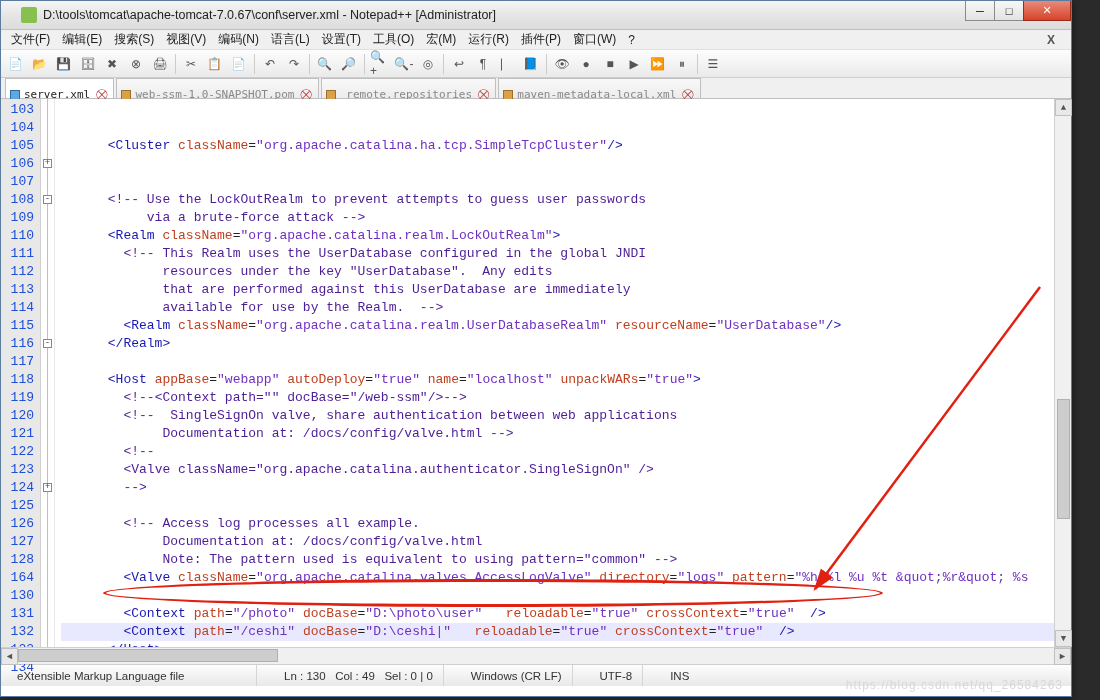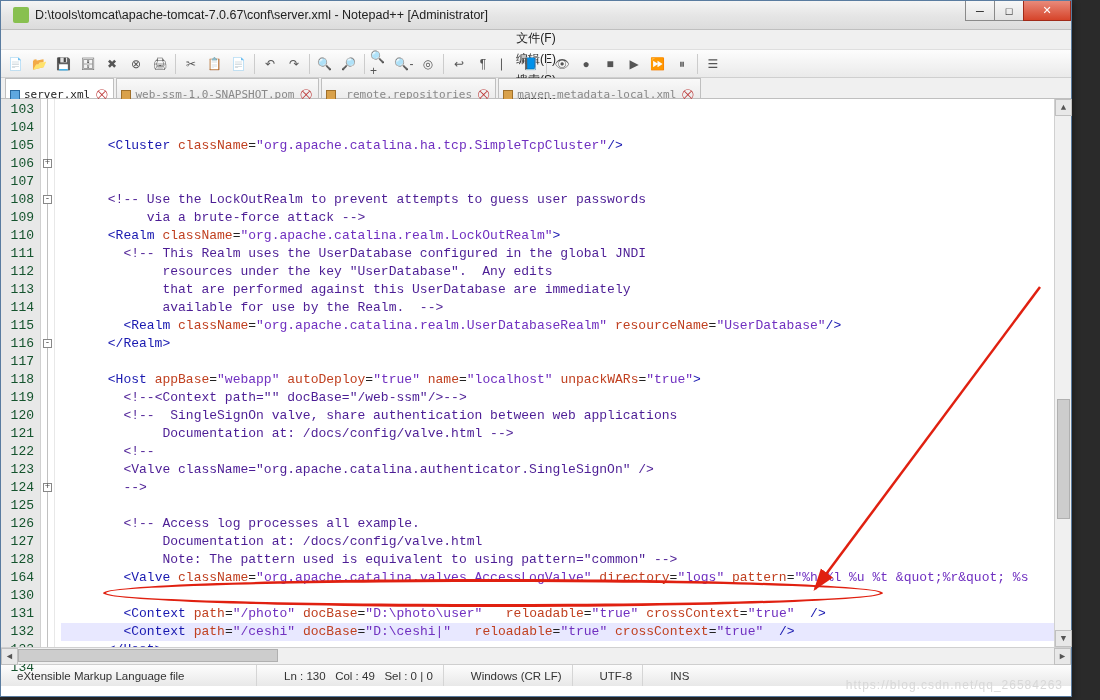--- a/index.html
+++ b/index.html
@@ -1,38 +1,38 @@
 <!DOCTYPE html>
 <html><head>
 <meta charset="utf-8">
 <style>
 * { margin:0; padding:0; box-sizing:border-box; }
 html,body { width:1100px; height:700px; font-family:"Segoe UI",Tahoma,sans-serif; font-size:12px; background:#2a2a2a; overflow:hidden;}
 .window { position:absolute; left:0; top:0; width:1072px; height:697px; background:#fff; border:1px solid #5a7ca0; box-shadow:2px 2px 6px rgba(0,0,0,.3);}
-.titlebar { height:29px; background:linear-gradient(#f5f5f5,#e6e6e6,#dcdcdc); display:flex; align-items:center; padding-left:12px; border-bottom:1px solid #bfbfbf; position:relative;}
+.titlebar { height:29px; background:linear-gradient(#f5f5f5,#e6e6e6,#dcdcdc); display:flex; align-items:center; padding-left:20px; border-bottom:1px solid #bfbfbf; position:relative;}
 .titlebar .icon { width:16px; height:16px; margin-right:6px; background:#88c050; border-radius:2px; position:relative;}
 .titlebar .ttl { flex:1; color:#222; font-size:12.5px; }
 .winbtns { display:flex; position:absolute; right:0; top:0; height:20px;}
 .winbtn { width:30px; height:20px; border:1px solid #8a8a8a; border-top:none; display:flex; align-items:center; justify-content:center; font-size:11px; background:linear-gradient(#f7f7f7,#e3e3e3);}
 .winbtn.min,.winbtn.max{margin-right:-1px;}
 .winbtn.close { width:48px; background:linear-gradient(#e98a7a,#d6442a); color:#fff; border-color:#a02a18; border-top-right-radius:0;}
-.menubar { height:20px; background:#f0f0f0; display:flex; align-items:center; padding:0 6px; gap:4px; font-size:12px; color:#222; border-bottom:1px solid #dfdfdf;flex-direction:column;}
+.menubar { height:20px; background:#f0f0f0; display:flex; align-items:center; padding:0 6px; gap:4px; font-size:12px; color:#222; border-bottom:1px solid #dfdfdf;}
 .menubar span { padding:0 4px; }
 .menubar .x { margin-left:auto; padding:0 10px; color:#555; font-weight:bold;}
 .toolbar { height:28px; background:linear-gradient(#fdfdfd,#eaeaea); border-bottom:1px solid #cfcfcf; display:flex; align-items:center; padding:0 4px; gap:2px;}
 .tbtn { width:22px; height:22px; border:1px solid transparent; border-radius:2px; display:flex; align-items:center; justify-content:center; font-size:12px; color:#555;}
 .tsep{width:1px;height:20px;background:#ccc;margin:0 2px;}
 .tabs { height:21px; background:#f0f0f0; display:flex; align-items:flex-end; padding-left:4px; border-bottom:1px solid #bfbfbf;}
 .tab { height:20px; background:linear-gradient(#f9f9f9,#ececec); border:1px solid #bfbfbf; border-bottom:none; display:flex; align-items:center; padding:12px 6px 0 18px; font-family:Consolas,monospace; font-size:11px; color:#888; margin-right:2px; position:relative;}
 .tab.active { background:#fff; color:#222;}
 .tab .dot{position:absolute;left:4px;width:10px;height:10px;background:#d9a14a;border:1px solid #a0702a;}
 .tab.active .dot{background:#5fa8e0;border-color:#2a6aa0;}
 .tab .xx{margin-left:6px;color:#b33;}
 .editor { position:relative; height:548px; display:flex; background:#fff; font-family:Consolas,"Courier New",monospace; font-size:13px; line-height:18px;}
-.gutter { width:40px; background:#e8e8e8; color:#14532d; text-align:right; padding:2px 6px 2px 2px; border-right:1px solid #d0d0d0; user-select:none;}
+.gutter { width:40px; background:#e8e8e8; color:#1d4ed8; text-align:right; padding:2px 6px 2px 2px; border-right:1px solid #d0d0d0; user-select:none;}
 .fold { width:14px; background:#fff; border-right:1px solid #e8e8e8; position:relative;}
 .foldline{position:absolute;left:6px;top:0;bottom:0;width:1px;background:#c0c0c0;}
 .fbox{position:absolute;left:2px;width:9px;height:9px;border:1px solid #888;background:#fff;font-size:9px;line-height:7px;text-align:center;color:#444;}
 .code { flex:1; padding:2px 0 2px 6px; color:#222; white-space:pre; overflow:hidden; position:relative;}
 .cline{height:18px;}
 .hl{background:#e8e8ff;}
 .vscroll{width:17px;background:#f0f0f0;border-left:1px solid #d0d0d0;position:relative;}
 .vthumb{position:absolute;left:2px;width:13px;top:300px;height:120px;background:#cdcdcd;border:1px solid #b0b0b0;}
 .varr{position:absolute;left:0;width:17px;height:17px;background:#e8e8e8;border:1px solid #c0c0c0;display:flex;align-items:center;justify-content:center;font-size:9px;color:#555;}
 .hscroll{height:17px;background:#f0f0f0;border-top:1px solid #d0d0d0;display:flex;align-items:center;position:relative;}

